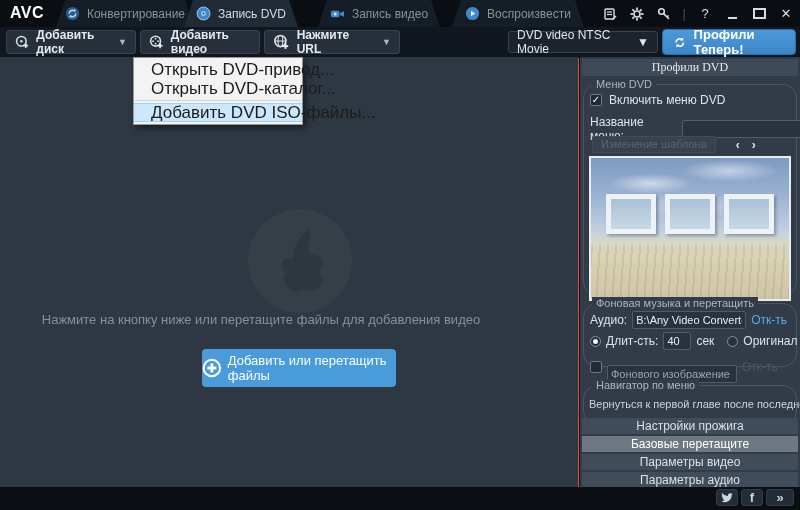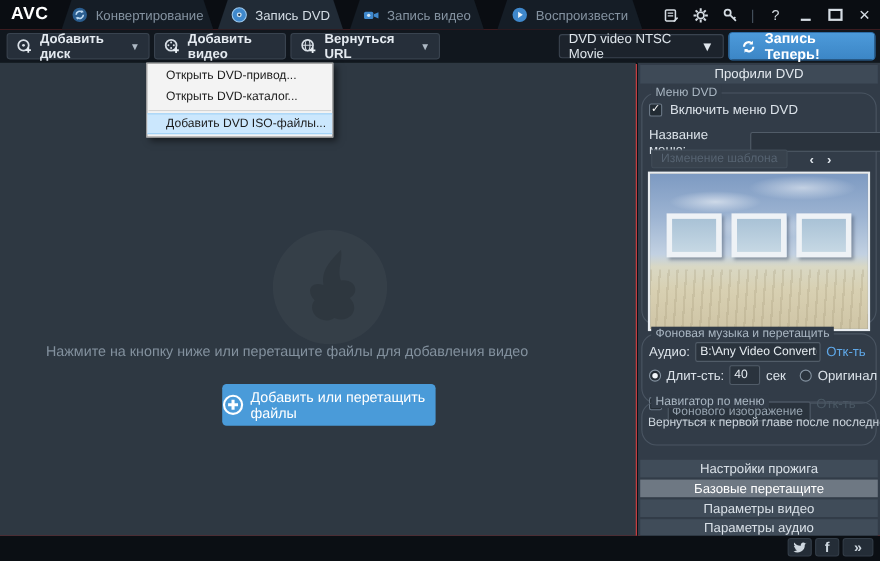--- a/index.html
+++ b/index.html
@@ -31,32 +31,32 @@
   
   #main{position:absolute;left:0;top:57px;width:578px;height:430px;background:#2e3842;}
   #watermark{position:absolute;left:248px;top:152px;width:104px;height:104px;border-radius:50%;
         background:rgba(255,255,255,0.035);}
   #hint{position:absolute;left:0;top:255px;width:522px;text-align:center;font-size:13px;color:#83919e;}
   #addfiles-btn{position:absolute;left:202px;top:292px;width:194px;height:38px;background:#4a9bd9;border-radius:4px;
         display:flex;align-items:center;justify-content:center;gap:6px;font-size:13px;color:#fff;}
   
   #ctxmenu{position:absolute;left:133px;top:57px;width:168px;background:#f3f3f3;border:1px solid #979797;
         box-shadow:3px 3px 6px rgba(0,0,0,.5);z-index:50;padding:2px 0;}
-  .mitem{height:19px;line-height:19px;padding-left:17px;font-size:11px;color:#1c1c1c;white-space:nowrap;}
+  .mitem{height:19px;line-height:19px;padding-left:17px;font-size:17px;color:#1c1c1c;white-space:nowrap;}
   .mitem.hl{background:#cbe7fd;border-top:1px solid #9fd1f5;border-bottom:1px solid #9fd1f5;height:17px;line-height:17px;}
   .msep{height:1px;background:#d4d4d4;margin:2px 1px;}
   
   #rpanel{position:absolute;left:579px;top:57px;width:221px;height:430px;background:#323c48;border-left:1px solid #0d1218;box-sizing:border-box;}
   .phead{position:absolute;left:2px;top:2px;width:216px;height:17px;background:#3e4a57;text-align:center;
-        line-height:17px;font-size:12px;color:#e2e8ee;}
+        line-height:17px;font-size:12px;color:#e2e8ee;font-family:Liberation Serif, serif;}
   .group{position:absolute;left:3px;width:214px;border:1px solid #4a5562;border-radius:14px;box-sizing:border-box;}
   .legend{position:absolute;top:-7px;left:8px;background:#323c48;padding:0 4px;font-size:11px;color:#a9b6c2;white-space:nowrap;}
   #grp-menu{top:27px;height:212px;}
   #grp-music{top:246px;height:64px;}
-  #grp-nav{top:308px;height:40px;}
+  #grp-nav{top:328px;height:40px;}
   .row{position:absolute;left:0;width:100%;display:flex;align-items:center;font-size:12px;color:#dbe2e9;}
   .cb{width:12px;height:12px;background:#222b33;border:1px solid #6b7886;border-radius:2px;box-sizing:border-box;
       display:flex;align-items:center;justify-content:center;font-size:10px;color:#fff;line-height:1;}
   .radio{width:11px;height:11px;border:1px solid #8593a1;border-radius:50%;box-sizing:border-box;background:#242d36;
       display:flex;align-items:center;justify-content:center;}
   .radio .dot{width:5px;height:5px;border-radius:50%;background:#f2f6fa;}
   .inp{background:#2a333d;border:1px solid #515c68;border-radius:2px;color:#e6ecf1;font-size:11px;
       font-family:"Liberation Sans",sans-serif;height:16px;padding:0 3px;box-sizing:content-box;}
   .link{font-size:12px;color:#5fa8e8;}
   .link.dis{color:#4a5864;}
@@ -99,21 +99,21 @@
       <svg class="ticon" viewBox="0 0 16 16">
         <circle cx="8" cy="8" r="7" fill="#2a5d8f"></circle>
         <path d="M4.5 8a3.5 3.5 0 0 1 6-2.4" fill="none" stroke="#bcd9f2" stroke-width="1.6"></path>
         <path d="M11.5 8a3.5 3.5 0 0 1-6 2.4" fill="none" stroke="#bcd9f2" stroke-width="1.6"></path>
         <path d="M10 3.2 l2 2.2 -3 .4z" fill="#bcd9f2"></path>
           <path d="M6 12.8 l-2-2.2 3-.4z" fill="#bcd9f2"></path>
       </svg>
       <span>Конвертирование</span>
     </div>
 
-    <div class="tab active" style="left:198px;width:114px;text-align:right;">
+    <div class="tab active" style="left:184px;width:114px;text-align:right;">
       <svg class="ticon" viewBox="0 0 16 16">
         <circle cx="8" cy="8" r="7" fill="#3f88cc"></circle>
         <circle cx="8" cy="8" r="6.9" fill="none" stroke="#9cc8ec" stroke-width="1"></circle>
         <circle cx="8" cy="8" r="2.4" fill="#cfe4f5"></circle>
           <circle cx="8" cy="8" r="1.1" fill="#1d2a36"></circle>
       </svg>
       <span>Запись DVD</span>
     </div>
 
     <div class="tab" style="left:318px;width:122px;">
@@ -204,37 +204,37 @@
     </div>
 
     <div class="tbtn" style="left:264px;width:136px;">
       <svg width="18" height="18" viewBox="0 0 18 18">
         <circle cx="8" cy="8" r="6" fill="none" stroke="#d7dee5" stroke-width="1.8"></circle>
         <ellipse cx="8" cy="8" rx="2.6" ry="6" fill="none" stroke="#d7dee5" stroke-width="1.2"></ellipse>
         <line x1="2" y1="8" x2="14" y2="8" stroke="#d7dee5" stroke-width="1.2"></line>
         <line x1="13.5" y1="10.5" x2="13.5" y2="16.5" stroke="#e8eef3" stroke-width="2"></line>
         <line x1="10.5" y1="13.5" x2="16.5" y2="13.5" stroke="#e8eef3" stroke-width="2"></line>
       </svg>
-      <span>Вернуться URL</span>
+      <span>Нажмите URL</span>
       <span class="chev">▼</span>
     </div>
 
     <div class="tsel" style="left:508px;width:150px;">
       <span>DVD video NTSC Movie</span>
       <span class="chev">▼</span>
     </div>
 
     <div id="burn-btn" style="left:662px;width:134px;">
       <svg width="17" height="17" viewBox="0 0 18 18">
         <path d="M4 9a5 5 0 0 1 8.5-3.5" fill="none" stroke="#fff" stroke-width="2.2"></path>
         <path d="M13.5 2.5 v4 h-4z" fill="#fff"></path>
         <path d="M14 9a5 5 0 0 1-8.5 3.5" fill="none" stroke="#fff" stroke-width="2.2"></path>
         <path d="M4.5 15.5 v-4 h4z" fill="#fff"></path>
       </svg>
-      <span>Запись Теперь!</span>
+      <span>Профили Теперь!</span>
     </div>
   </div>
 
   <div id="main">
     <div id="watermark">
       <svg width="104" height="104" viewBox="0 0 104 104">
         <path d="M62 18 C50 30 44 38 46 50 C34 46 30 56 38 64 C30 74 44 88 56 80 C70 86 80 72 70 62 C80 56 74 44 62 46 C58 36 64 28 62 18 Z" fill="rgba(0,0,0,0.12)"></path>
       </svg>
     </div>
     <div id="hint">Нажмите на кнопку ниже или перетащите файлы для добавления видео</div>

